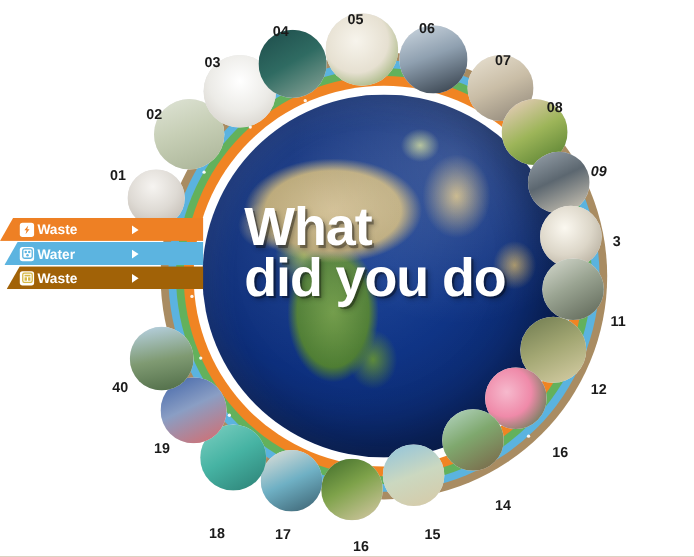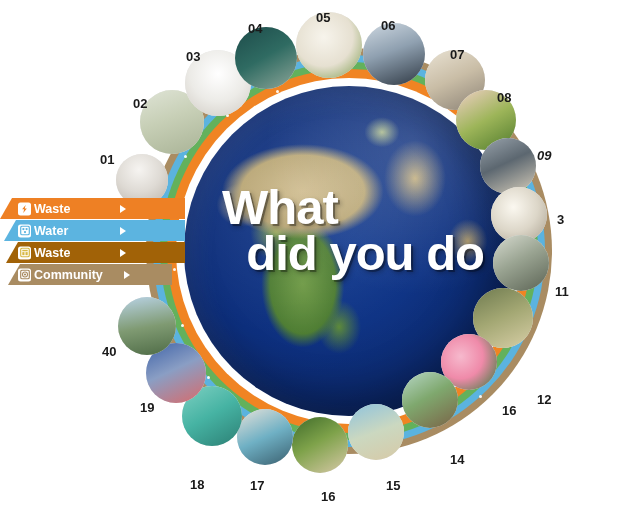--- a/index.html
+++ b/index.html
@@ -43,21 +43,21 @@
   .rdot{position:absolute;width:3px;height:3px;border-radius:50%;background:#ffffff;opacity:.92;}
 
   
   .headline{
     position:absolute;left:222px;top:185px;width:262px;
     color:#ffffff;font-weight:bold;line-height:.93;
     font-size:49px;letter-spacing:-1px;
     text-shadow:2px 2px 0 rgba(0,0,0,.30), 3px 3px 5px rgba(0,0,0,.30);
     font-family:"Liberation Sans",sans-serif;
   }
-  .headline .l2{margin-left:16px;text-align:right;}
+  .headline .l2{margin-left:0px;}
   .headline .l3{margin-left:0px;}
 
   
   .bubble{
     position:absolute;border-radius:50%;overflow:hidden;
     background:#e7e7e7;
   }
   .bubble .ph{position:absolute;left:0;top:0;right:0;bottom:0;}
   .num{
     position:absolute;color:#1a1a1a;font-weight:bold;font-size:13px;
@@ -177,21 +177,21 @@
         <div class="ph" style="background: radial-gradient(circle at 40% 36%, rgb(251, 248, 240) 0%, rgb(220, 214, 200) 50%, rgb(167, 158, 141) 100%);"></div>
       </div>
       <div class="num" style="left: 557px; top: 212px;">3</div>
       <div class="bubble" style="left: 493px; top: 235px; width: 56px; height: 56px;">
         <div class="ph" style="background: linear-gradient(150deg, rgb(215, 219, 208) 0%, rgb(154, 164, 146) 45%, rgb(91, 99, 84) 100%);"></div>
       </div>
       <div class="num" style="left: 555px; top: 284px;">11</div>
       <div class="bubble" style="left: 473px; top: 288px; width: 60px; height: 60px;">
         <div class="ph" style="background: linear-gradient(155deg, rgb(110, 122, 79) 0%, rgb(163, 167, 115) 48%, rgb(216, 207, 167) 100%);"></div>
       </div>
-      <div class="num" style="left: 537px; top: 346px; margin-top: 46px;">12</div>
+      <div class="num" style="left: 537px; top: 346px;">12</div>
       <div class="bubble" style="left: 441px; top: 334px; width: 56px; height: 56px;">
         <div class="ph" style="background: radial-gradient(circle at 35% 40%, rgb(246, 185, 205) 0%, rgb(239, 138, 169) 45%, rgb(47, 122, 53) 100%);"></div>
       </div>
       <div class="num" style="left: 502px; top: 403px;">16</div>
       <div class="bubble" style="left: 402px; top: 372px; width: 56px; height: 56px;">
         <div class="ph" style="background: linear-gradient(150deg, rgb(183, 215, 198) 0%, rgb(127, 168, 110) 45%, rgb(122, 98, 70) 100%);"></div>
       </div>
       <div class="num" style="left: 450px; top: 452px;">14</div>
       <div class="bubble" style="left: 348px; top: 404px; width: 56px; height: 56px;">
         <div class="ph" style="background: linear-gradient(160deg, rgb(143, 195, 221) 0%, rgb(203, 216, 192) 50%, rgb(215, 201, 166) 100%);"></div>
@@ -257,29 +257,16 @@
             <rect x="2.3" y="2.3" width="5.4" height="1.5" fill="#d7b845"></rect>
             <rect x="2.3" y="4.6" width="2.2" height="3.1" fill="#d7b845"></rect>
             <rect x="5.5" y="4.6" width="2.2" height="3.1" fill="#d7b845"></rect>
           </svg>
         </span>
         <span class="mlabel">Waste</span>
         <span class="marrow"></span>
       </div>
     </div>
 
-    <div class="mrow m4">
-      <div class="mbar">
-        <span class="mico">
-          <svg width="10" height="10" viewBox="0 0 10 10">
-            <rect x="0.7" y="0.7" width="8.6" height="8.6" rx="1.6" fill="none" stroke="#a98c62" stroke-width="1.2"></rect>
-            <circle cx="5" cy="5" r="2.5" fill="none" stroke="#a98c62" stroke-width="1.1"></circle>
-            <circle cx="5" cy="5" r="1.1" fill="#a98c62"></circle>
-          </svg>
-        </span>
-        <span class="mlabel">Community</span>
-        <span class="marrow"></span>
-      </div>
-    </div>
 
   </div>
 
 </div>
 
 </body></html>

